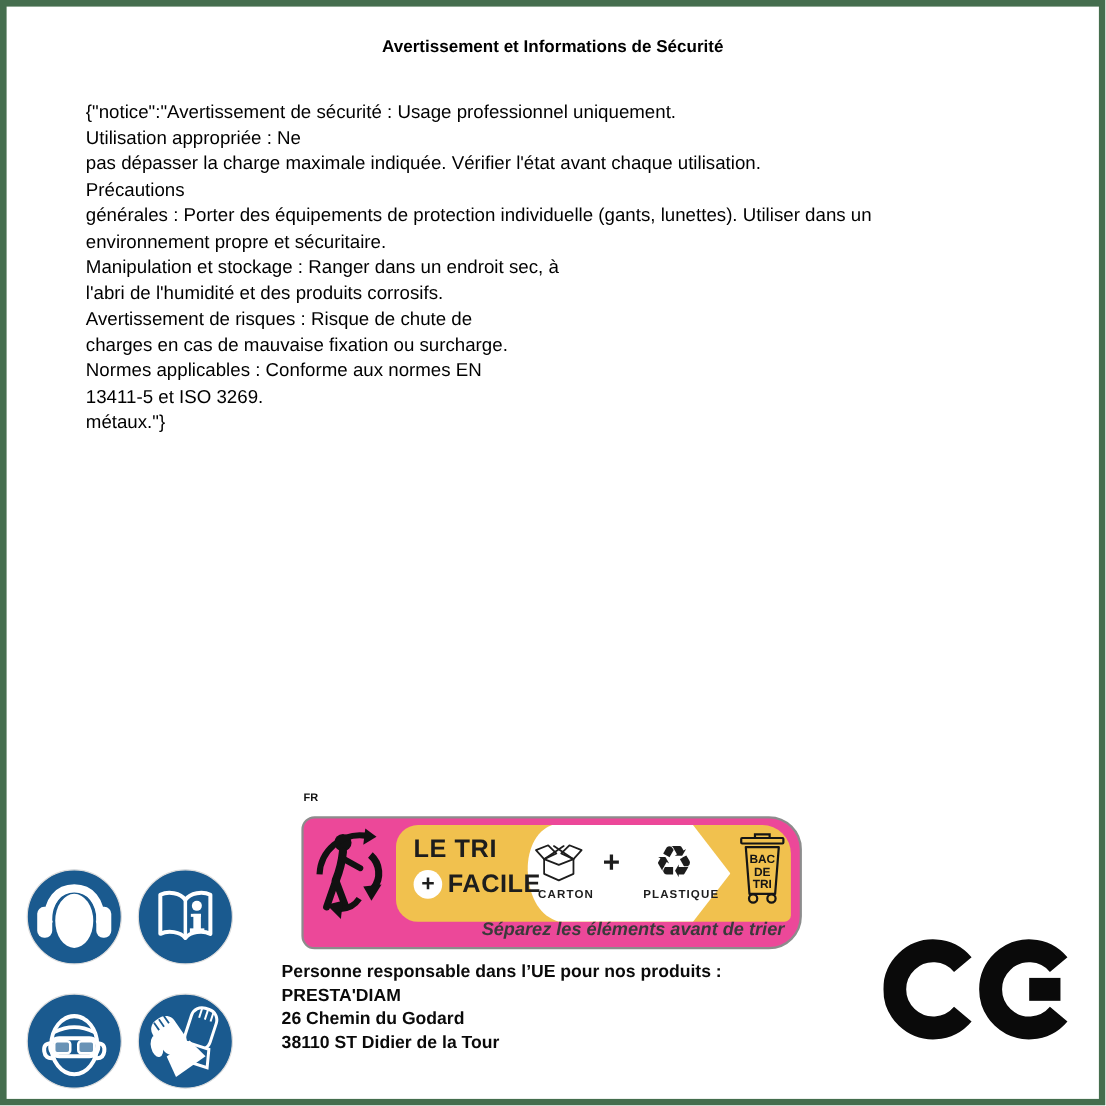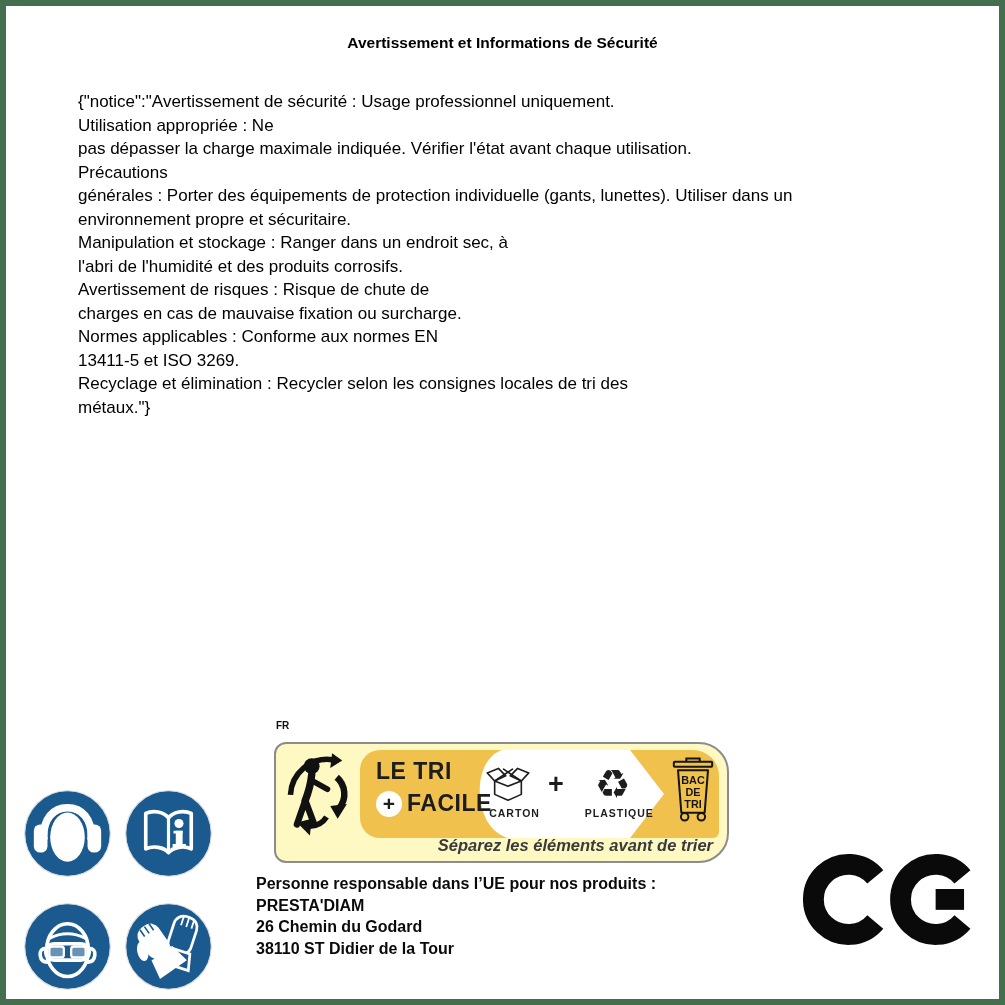--- a/index.html
+++ b/index.html
@@ -24,21 +24,21 @@
     font-size:17px;line-height:23.5px;font-weight:400;
   }
   
   .safety-icon{position:absolute;width:91px;height:91px;}
   .blue-fill{fill:var(--mandatory-blue);stroke:#dcdcdc;stroke-width:1.2;}
   .wstroke{stroke:#fff;fill:none;stroke-linecap:round;stroke-linejoin:round;}
   
   .fr-label{position:absolute;left:270px;top:714px;font-size:10px;font-weight:bold;color:#111;}
   .tri-label{
     position:absolute;left:268px;top:736px;width:455px;height:121px;
-    background:#fef9c3;border:2px solid #8c8c8c;border-radius:12px 30px 30px 12px;
+    background:#ec4899;border:2px solid #8c8c8c;border-radius:12px 30px 30px 12px;
   }
   .triman{position:absolute;left:8px;top:7px;width:74px;height:95px;}
   .tri-yellow{
     position:absolute;left:84px;top:6px;width:359px;height:88px;
     background:var(--label-yellow);border-radius:20px 26px 6px 20px;
   }
   .tri-headline{position:absolute;left:100px;top:14px;color:var(--ink);font-weight:bold;}
   .tri-line1{font-size:23px;letter-spacing:.5px;}
   .tri-line2{display:flex;align-items:center;margin-top:5px;}
   .plus-circle{
@@ -85,21 +85,20 @@
     <div>pas dépasser la charge maximale indiquée. Vérifier l'état avant chaque utilisation.</div>
     <div>Précautions</div>
     <div>générales : Porter des équipements de protection individuelle (gants, lunettes). Utiliser dans un</div>
     <div>environnement propre et sécuritaire.</div>
     <div>Manipulation et stockage : Ranger dans un endroit sec, à</div>
     <div>l'abri de l'humidité et des produits corrosifs.</div>
     <div>Avertissement de risques : Risque de chute de</div>
     <div>charges en cas de mauvaise fixation ou surcharge.</div>
     <div>Normes applicables : Conforme aux normes EN</div>
     <div>13411-5 et ISO 3269.</div>
-    <div>Recyclage et élimination : Recycler selon les consignes locales de tri des</div>
     <div>métaux."}</div>
   </div>
 
   <svg class="safety-icon" style="left:16px;top:782px" viewBox="0 0 100 100">
     <circle class="blue-fill" cx="50" cy="50" r="47"></circle>
     <path class="wstroke" style="stroke-width:9" d="M24,54 C24,34 34,22 50,22 C66,22 76,34 76,54"></path>
     <path style="stroke:var(--mandatory-blue);stroke-width:2.5;fill:none" d="M29,54 C29,37 38,27 50,27 C62,27 71,37 71,54"></path>
     <ellipse cx="50" cy="54" rx="19" ry="27" fill="#fff"></ellipse>
     <rect x="13" y="40" width="15" height="31" rx="7" fill="#fff"></rect>
     <rect x="72" y="40" width="15" height="31" rx="7" fill="#fff"></rect>

